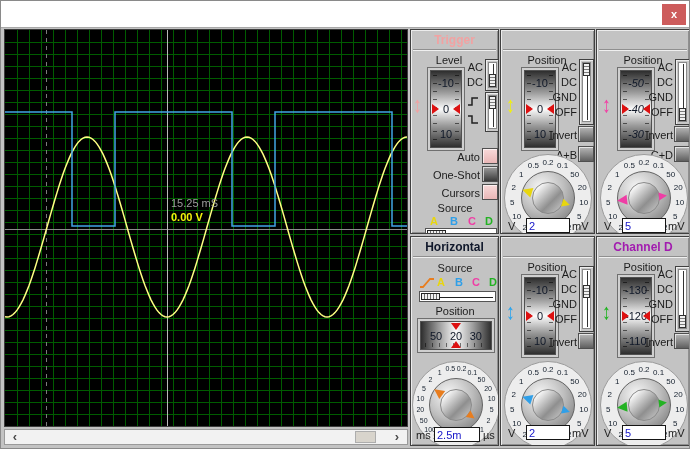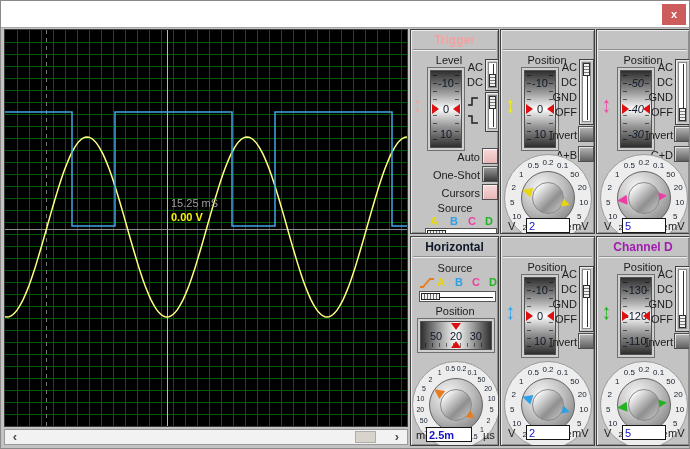--- a/index.html
+++ b/index.html
@@ -264,21 +264,21 @@
         <span class="knob-label" style="font-size: 7px; left: 59.8962px; top: 64.0077px;">1</span>
         <span class="knob-label" style="font-size: 7px; left: 50.901px; top: 70.7861px;">0.5</span>
         <div class="knob-dial" style="left: 16px; top: 16px;"></div>
         <div class="knob-cap" style="left: 27px; top: 27px;"></div>
         <div class="kp" style="left: 43px; top: 43px; transform: rotate(-54deg);">
           <div class="kp-tri" style="border-bottom: 10px solid rgb(232, 125, 30);"></div>
           <div class="kc-tri" style="border-top: 8px solid rgb(232, 125, 30);"></div>
         </div>
       </div>
     <div class="abs unit" style="left:5px;top:192px;">ms</div>
-    <input class="val-input" style="left: 15px; top: 190px; width: 46px; font-weight: bold;" value="2.5m">
+    <input class="val-input" style="left: 23px; top: 190px; width: 46px;" value="2.5m">
     <div class="abs unit" style="left:72px;top:192px;">µs</div>
   </div>
 
 <div class="panel pos-chA">
       <div class="abs groove"></div>
       <div class="abs lbl ctr" style="left:16px;top:24px;width:60px;">Position</div>
       <div class="abs vscale" style="left:20px;top:37px;width:38px;height:84px;">
         <div class="vscale-inner">
           <div class="vticks-l"></div>
           <div class="vticks-r"></div>

